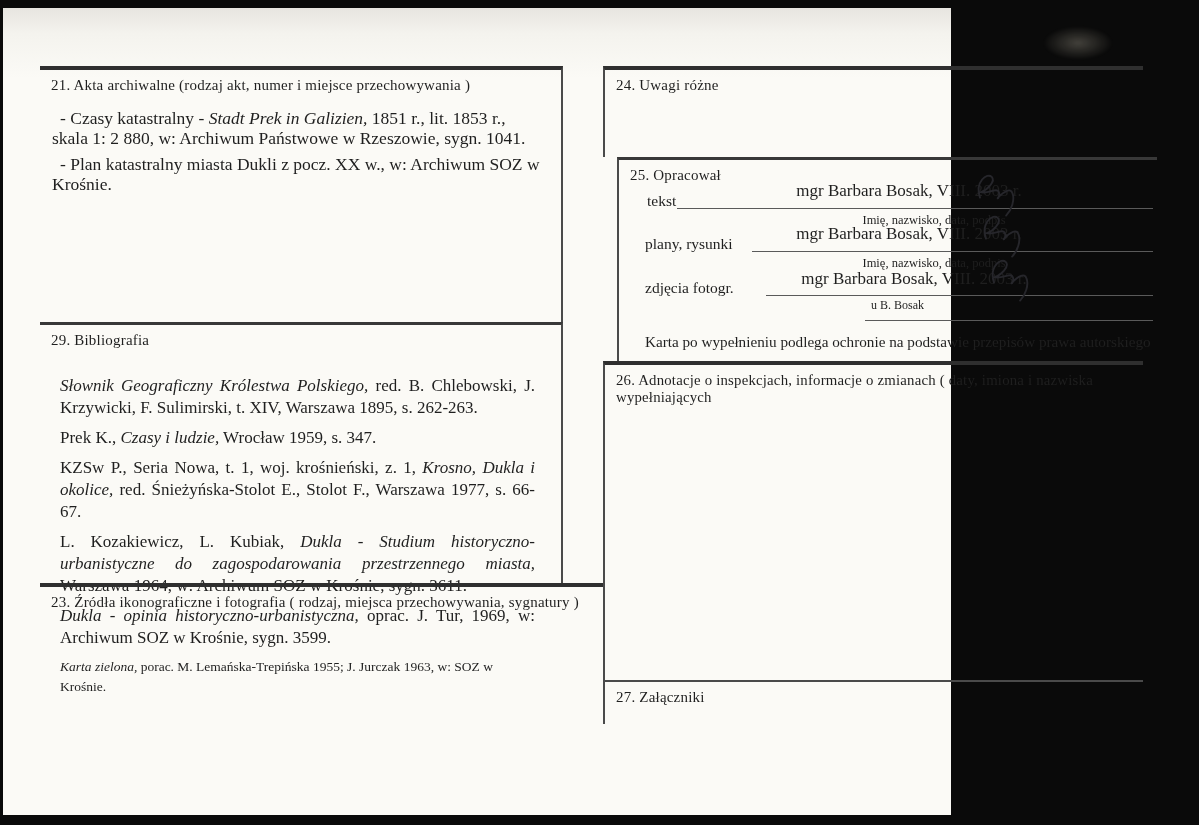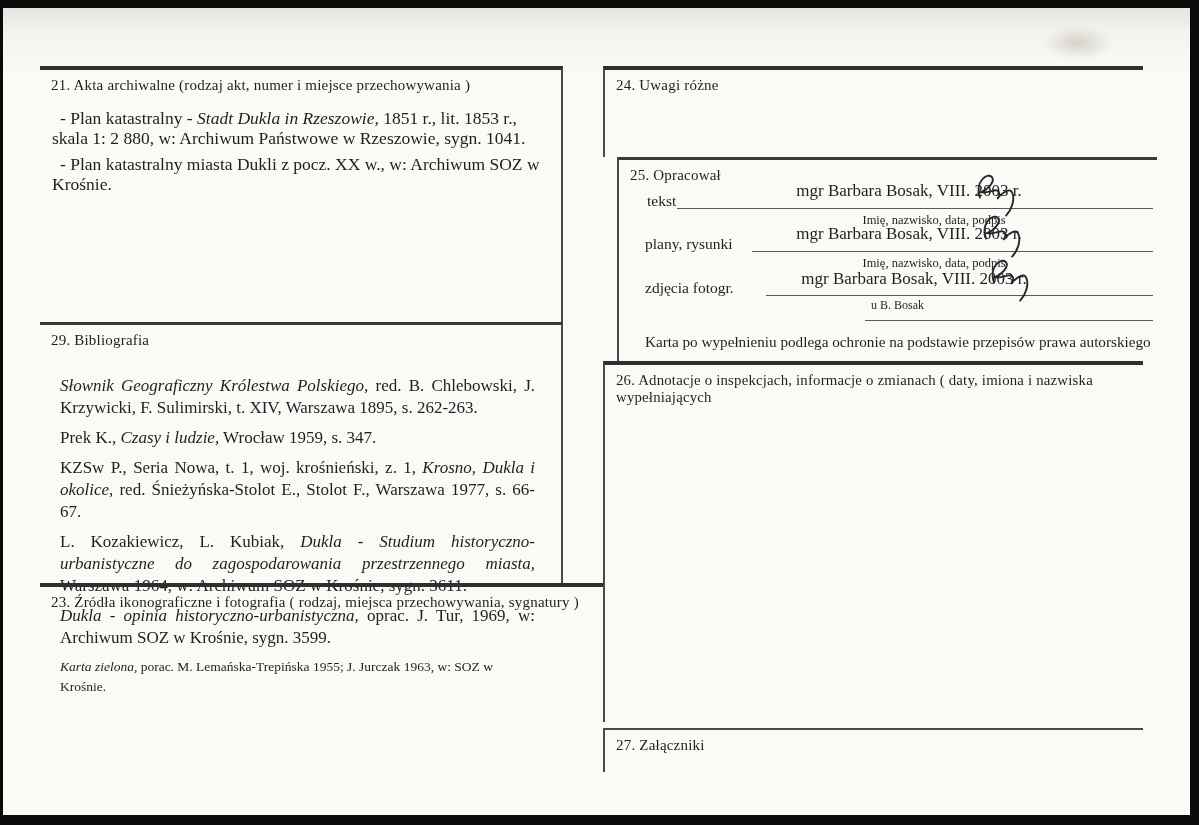--- a/index.html
+++ b/index.html
@@ -1,30 +1,30 @@
 <!DOCTYPE html>
 <html lang="pl"><head>
 <meta charset="utf-8">
 <style>
   html,body{margin:0;padding:0;background:#000;}
   .scan{position:relative;width:1199px;height:825px;background:#0a0a0a;overflow:hidden;
         font-family:"Liberation Serif","DejaVu Serif",serif;color:#1f1f1f;}
-  .paper{position:absolute;left:3px;top:8px;width:1187px;height:807px;
+  .paper{position:absolute;left:3px;top:8px;width:948px;height:807px;
          background:linear-gradient(180deg,#e7e5e0 0px,#f4f3ee 26px,#fbfaf6 70px,#fbfaf6 100%);}
   .smudge{position:absolute;left:1040px;top:18px;width:70px;height:34px;border-radius:50%;
           background:radial-gradient(ellipse at center,rgba(160,155,140,.38),rgba(160,155,140,0) 70%);
           filter:blur(1px);}
   .box{position:absolute;box-sizing:border-box;}
   .b-s21{left:37px;top:58px;width:523px;height:256px;border-top:4px solid #2f2f2f;border-right:2px solid #4a4a4a;}
   .b-s22{left:37px;top:314px;width:523px;height:261px;border-top:3px solid #383838;border-right:2px solid #4a4a4a;}
   .b-s23{left:37px;top:575px;width:563px;height:232px;border-top:4px solid #2f2f2f;}
   .b-s24{left:600px;top:58px;width:540px;height:91px;border-top:4px solid #2f2f2f;border-left:2px solid #4a4a4a;}
   .b-s25{left:600px;top:149px;width:540px;height:204px;border-top:3px solid #383838;border-left:2px solid #4a4a4a;margin-left:14px;}
   .b-s26{left:600px;top:353px;width:540px;height:361px;border-top:4px solid #2f2f2f;border-left:2px solid #4a4a4a;padding-left:46px;}
-  .b-s27{left:600px;top:720px;width:540px;height:44px;border-top:2px solid #4a4a4a;border-left:2px solid #4a4a4a;}
+  .b-s27{left:600px;top:672px;width:540px;height:44px;border-top:2px solid #4a4a4a;border-left:2px solid #4a4a4a;}
   .hdr{position:absolute;left:11px;top:7px;font-size:15px;letter-spacing:.2px;white-space:nowrap;}
   .hdr.wrap{white-space:normal;right:6px;}
   .entries{position:absolute;left:12px;right:18px;}
   .e21{top:38px;}
   .e21 p{margin:0 0 6px 0;font-size:17.5px;line-height:20px;text-indent:8px;}
   .e22{top:42px;}
   .e22 p{margin:8px;font-size:17px;line-height:22px;text-align:justify;}
   .e22 p.small{font-size:13.5px;line-height:20px;text-align:left;}
   .it{font-style:italic;}
   
@@ -39,21 +39,21 @@
 </head>
 <body>
 
 <div class="scan">
   <div class="paper">
     <div class="smudge"></div>
 
     <div class="box b-s21">
       <div class="hdr">21. Akta archiwalne (rodzaj akt, numer i miejsce przechowywania )</div>
       <div class="entries e21">
-          <p><span>- Plan katastralny - </span><span class="it">Stadt Dukla in Rzeszowie,</span><span> 1851 r., lit. 1853 r., skala 1: 2 880, w: Archiwum Państwowe w Rzeszowie, sygn. 1041.</span></p>
+          <p><span>- Czasy katastralny - </span><span class="it">Stadt Prek in Galizien,</span><span> 1851 r., lit. 1853 r., skala 1: 2 880, w: Archiwum Państwowe w Rzeszowie, sygn. 1041.</span></p>
           <p><span>- Plan katastralny  miasta Dukli z pocz. XX w., w: Archiwum SOZ w Krośnie.</span></p>
         </div>
     </div>
 
     <div class="box b-s22">
       <div class="hdr">29. Bibliografia</div>
       <div class="entries e22">
           <p><span class="it">Słownik Geograficzny Królestwa Polskiego,</span><span> red. B. Chlebowski, J. Krzywicki, F. Sulimirski, t. XIV, Warszawa 1895, s. 262-263.</span></p>
           <p><span>Prek K., </span><span class="it">Czasy i ludzie,</span><span> Wrocław 1959, s. 347.</span></p>
           <p><span>KZSw P., Seria Nowa, t. 1, woj. krośnieński, z. 1, </span><span class="it">Krosno, Dukla i okolice,</span><span> red. Śnieżyńska-Stolot E., Stolot F., Warszawa 1977, s. 66-67.</span></p>

